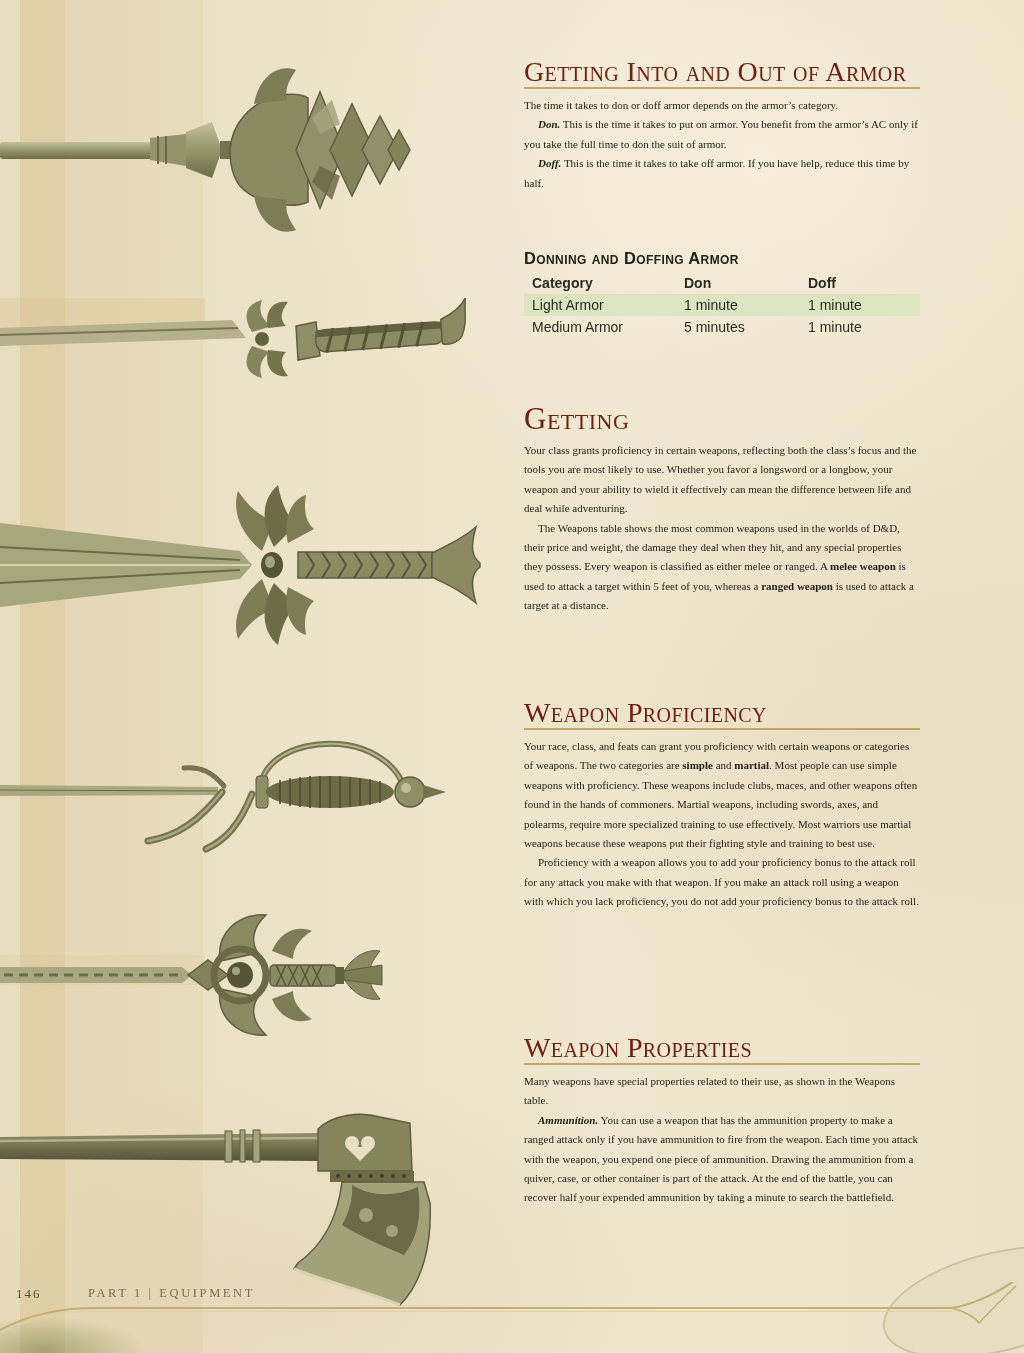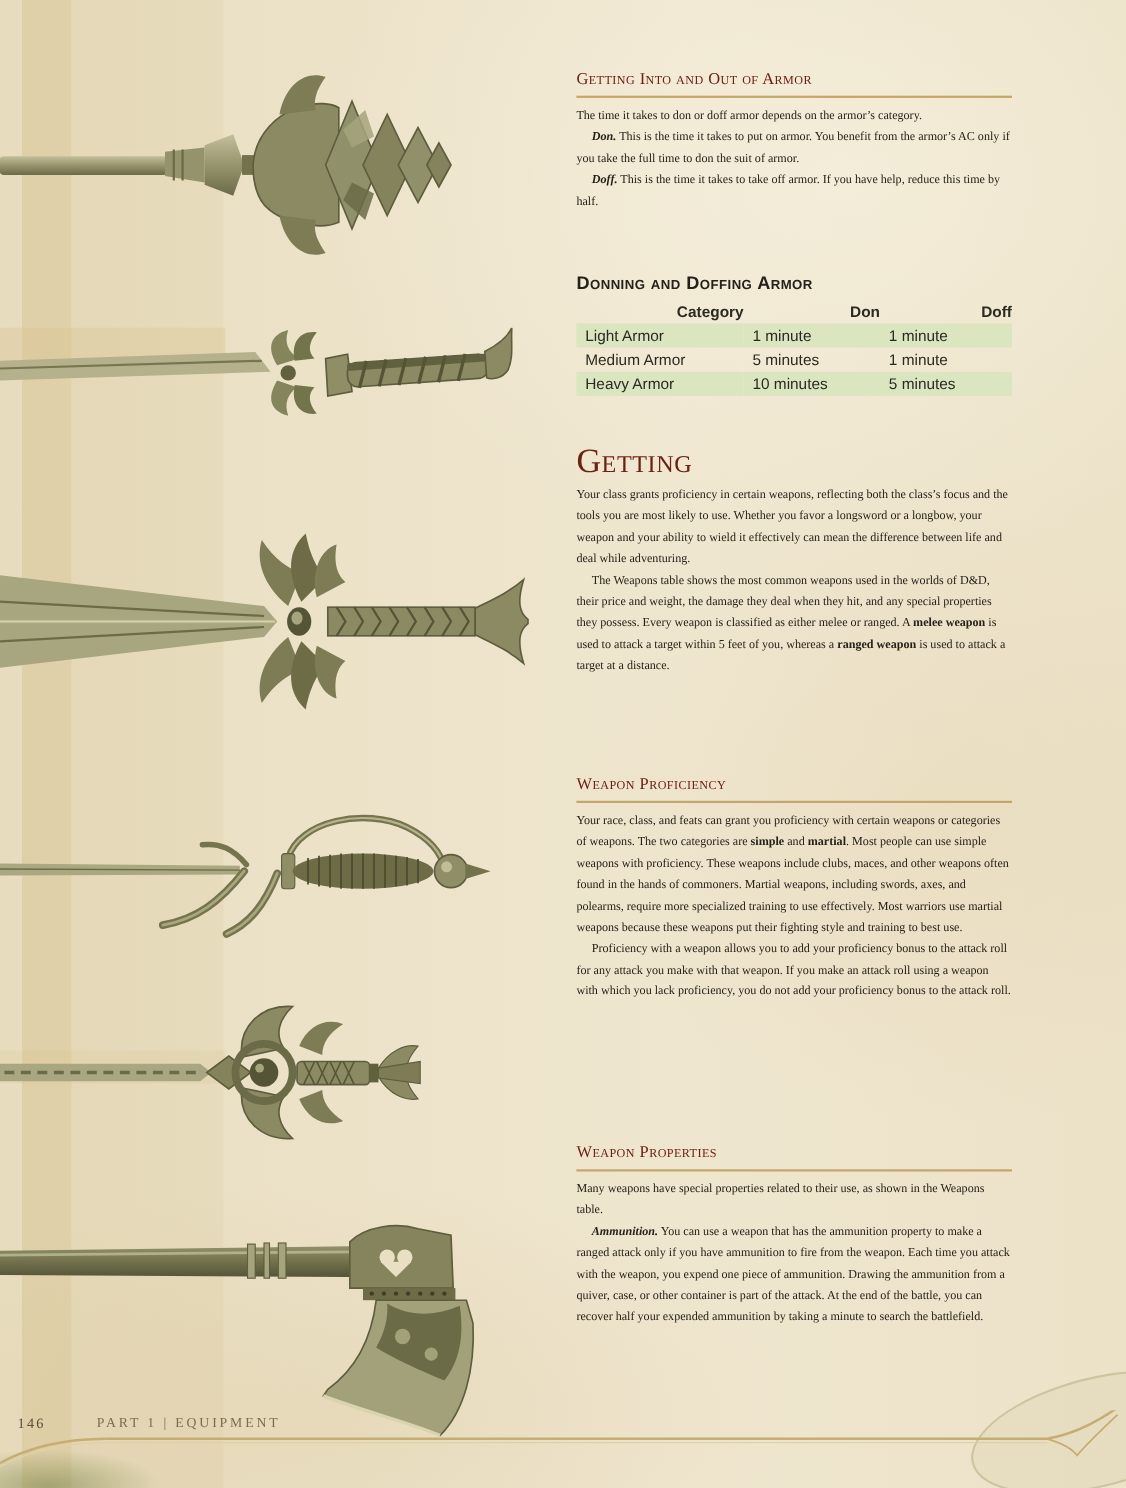--- a/index.html
+++ b/index.html
@@ -18,33 +18,33 @@
   .band.v2{left:65px;top:0;width:138px;height:1353px;background:rgba(214,192,142,.16);}
   .band.h1{left:0;top:298px;width:205px;height:42px;background:rgba(216,192,138,.28);}
   .band.h2{left:0;top:955px;width:205px;height:30px;background:rgba(216,192,138,.18);}
   .stain-br{position:absolute;left:880px;top:1252px;width:230px;height:96px;border:2px solid rgba(150,152,96,.35);
     border-radius:50%;transform:rotate(-14deg);background:rgba(190,190,140,.12);}
   .stain-bl{position:absolute;left:-25px;top:1318px;width:170px;height:55px;
     background:radial-gradient(ellipse at 40% 60%, rgba(118,128,66,.55), rgba(118,128,66,0) 72%);}
   
   .content{position:absolute;left:524px;top:60px;width:396px;}
   .sec{position:absolute;left:0;width:396px;}
-  .sec-head{font-variant:small-caps;font-size:15px;line-height:24px;letter-spacing:.4px;color:#6e2112;}
+  .sec-head{font-variant:small-caps;font-size:28px;line-height:24px;letter-spacing:.4px;color:#6e2112;}
   .big-head{font-variant:small-caps;font-size:31px;line-height:34px;letter-spacing:.5px;color:#6e2112;margin-bottom:5px;}
   .gold-rule{height:2px;background:#c2a768;margin:3px 0 7px 0;}
   .p{font-size:11px;line-height:19.4px;margin:0;text-align:left;}
   .p.ind{text-indent:14px;}
   .b{font-weight:bold;}
   .i{font-style:italic;}
   
   .table-title{font-family:"Liberation Sans",sans-serif;font-weight:bold;font-variant:small-caps;
     font-size:16.5px;line-height:20px;letter-spacing:.4px;color:#23211a;margin-bottom:5px;}
   table.armor{border-collapse:collapse;width:100%;font-family:"Liberation Sans",sans-serif;
     font-size:14px;color:#2b2a22;}
-  table.armor th{text-align:right;font-weight:bold;padding:2px 0 3px 8px;}
+  table.armor th{text-align:left;font-weight:bold;padding:2px 0 3px 8px;}
   table.armor td{padding:3px 0 3px 8px;}
   table.armor tr.shaded{background:#dbe6c1;}
   col.c1{width:152px;} col.c2{width:124px;}
   
   .illus{position:absolute;pointer-events:none;}
   
   .footer-svg{position:absolute;left:0;top:1282px;}
   .page-num{position:absolute;left:16px;top:1286px;font-size:13px;letter-spacing:2px;color:#57503d;}
   .footer-label{position:absolute;left:88px;top:1286px;font-size:12.5px;letter-spacing:2.6px;color:#7b6c4f;}
 </style>
@@ -257,25 +257,20 @@
             <tr class="shaded">
               <td>Light Armor</td>
               <td>1 minute</td>
               <td>1 minute</td>
             </tr>
             <tr>
               <td>Medium Armor</td>
               <td>5 minutes</td>
               <td>1 minute</td>
             </tr>
-            <tr class="shaded">
-              <td>Heavy Armor</td>
-              <td>10 minutes</td>
-              <td>5 minutes</td>
-            </tr>
           </tbody>
       </table>
     </section>
 
     <section class="sec" style="top:342px">
       <div class="big-head">Getting</div>
       <p class="p"><span>Your class grants proficiency in certain weapons, reflecting both the class’s focus and the tools you are most likely to use. Whether you favor a longsword or a longbow, your weapon and your ability to wield it effectively can mean the difference between life and deal while adventuring.</span></p>
       <p class="p ind"><span>The Weapons table shows the most common weapons used in the worlds of D&amp;D, their price and weight, the damage they deal when they hit, and any special properties they possess. Every weapon is classified as either melee or ranged. A </span><span class="b">melee weapon</span><span> is used to attack a target within 5 feet of you, whereas a </span><span class="b">ranged weapon</span><span> is used to attack a target at a distance.</span></p>
     </section>
 

